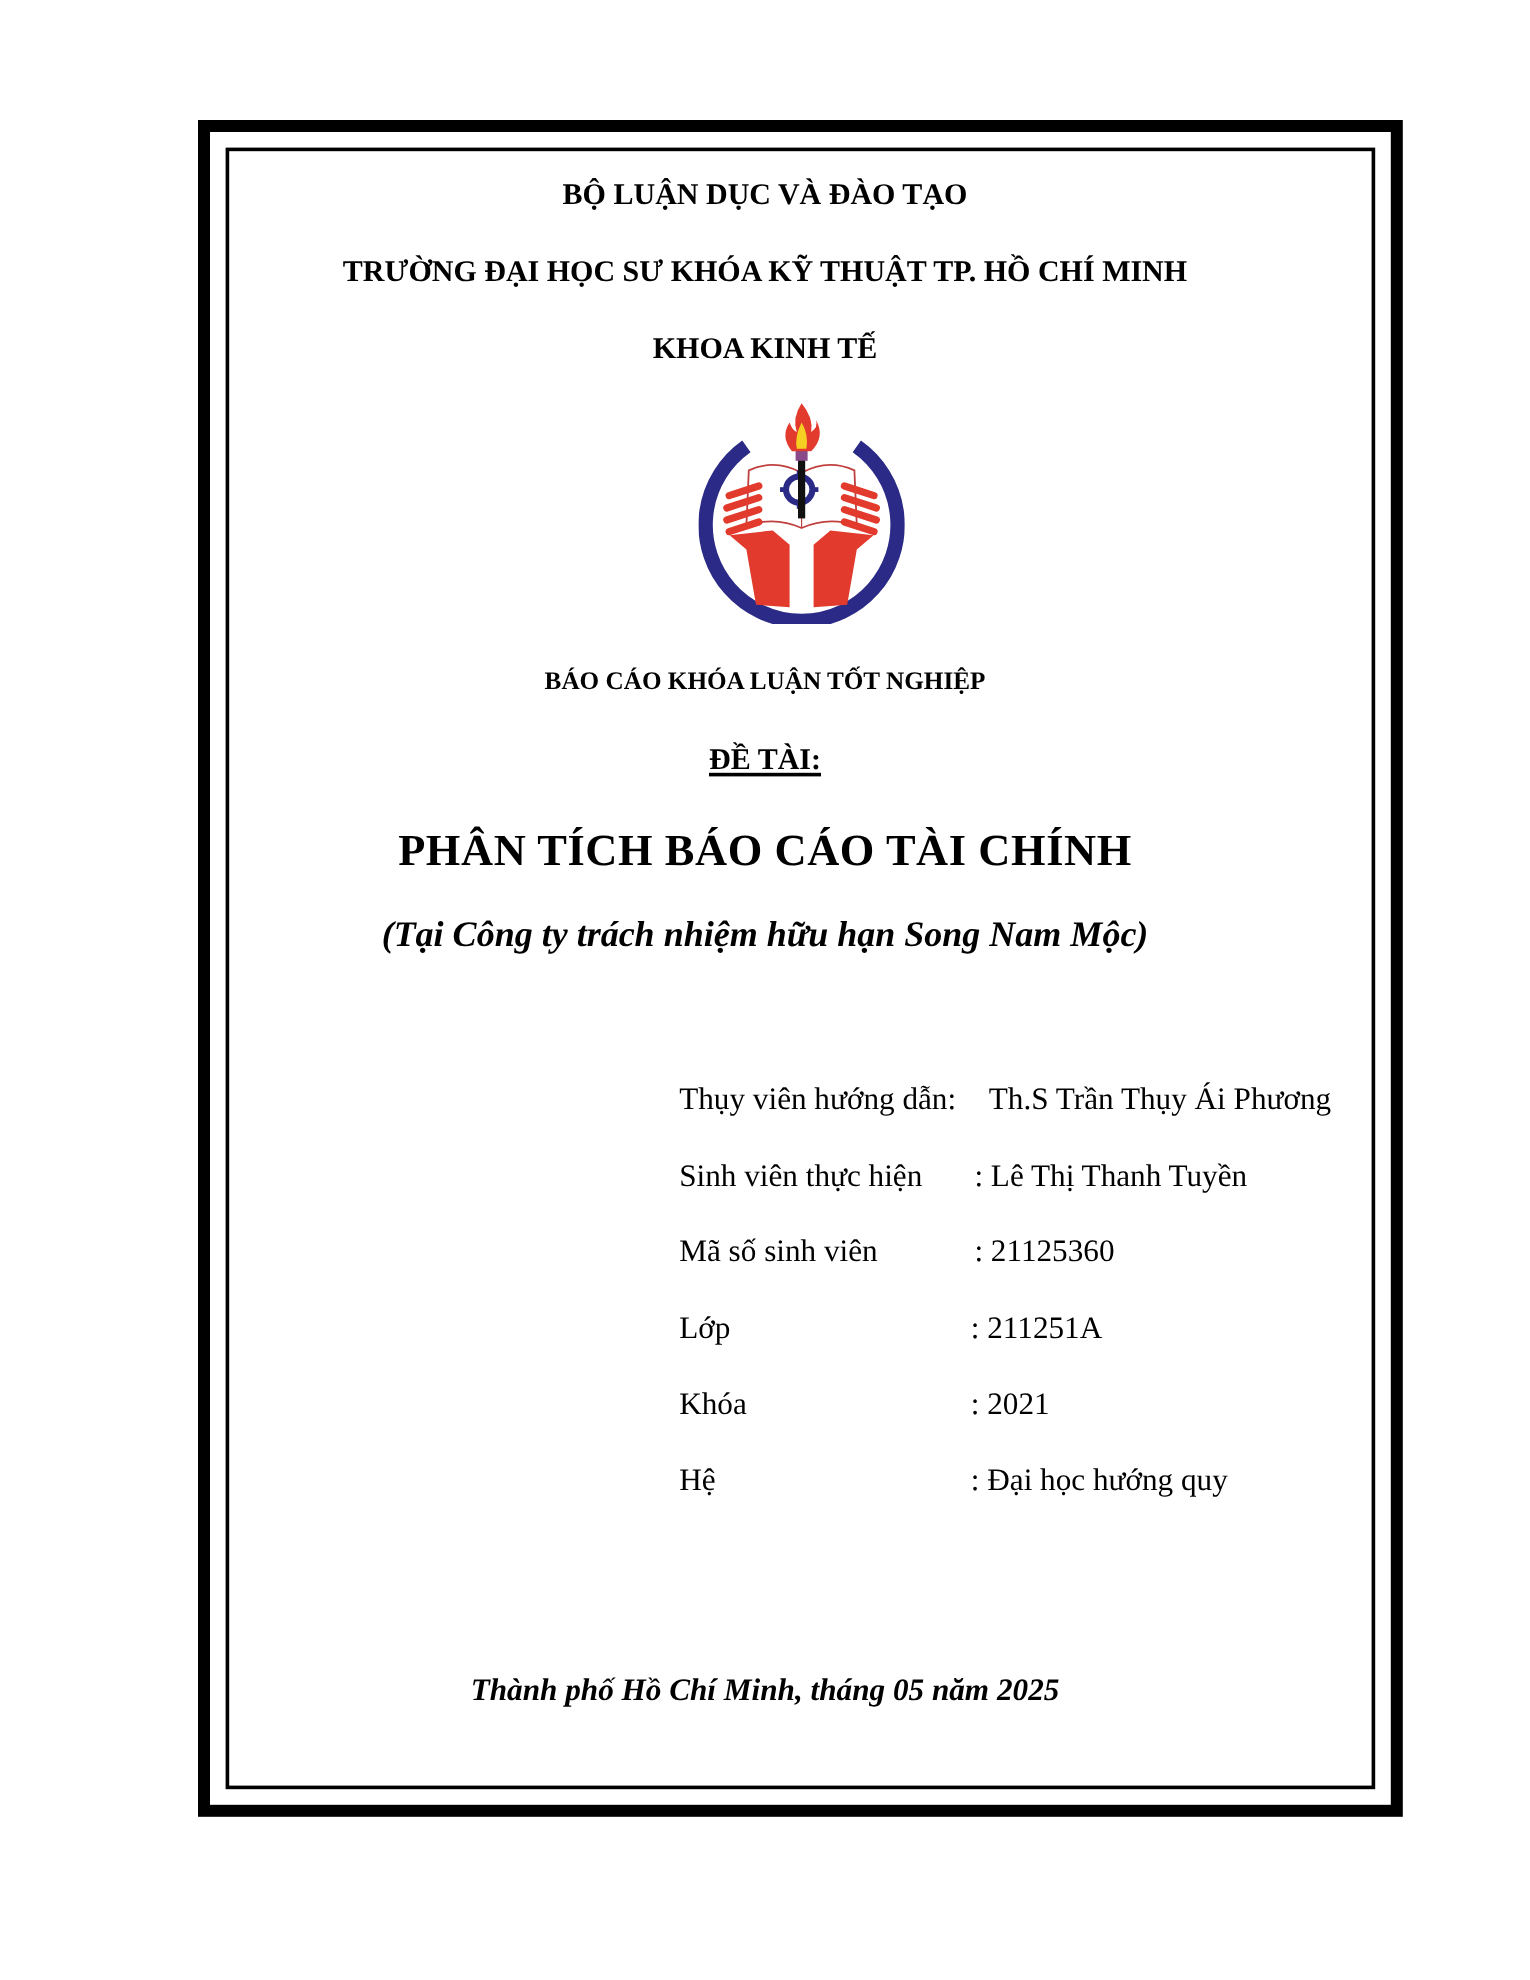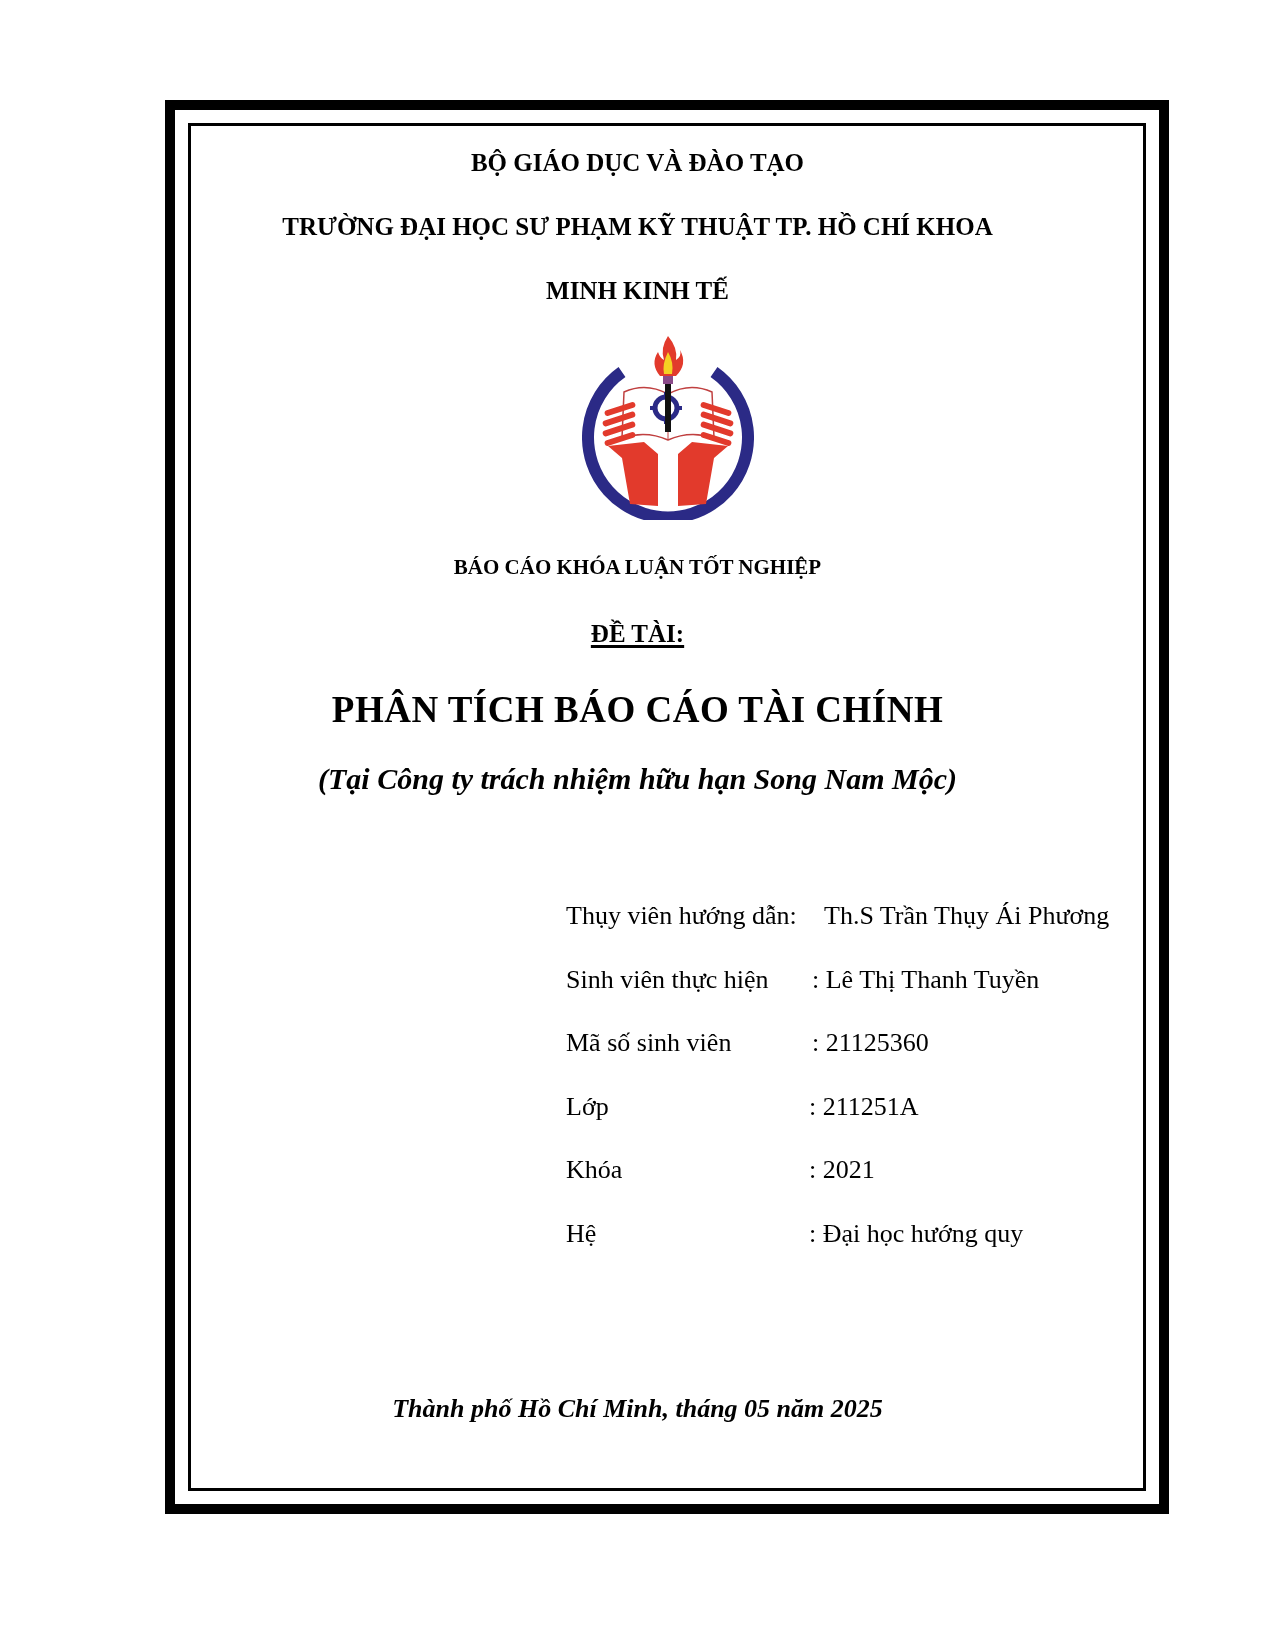--- a/index.html
+++ b/index.html
@@ -26,23 +26,23 @@
   .info-value { position: absolute; white-space: nowrap; }
   .date { top: 1394px; font-weight: bold; font-style: italic; font-size: 26px; }
 </style>
 </head>
 <body>
 
 <div class="frame-outer">
   <div class="frame-inner"></div>
 </div>
 
-<div class="line hdr l1">BỘ GIÁO DỤC VÀ ĐÀO TẠO</div>
-<div class="line hdr l2">TRƯỜNG ĐẠI HỌC SƯ PHẠM KỸ THUẬT TP. HỒ CHÍ KHOA</div>
-<div class="line hdr l3">MINH KINH TẾ</div>
+<div class="line hdr l1">BỘ LUẬN DỤC VÀ ĐÀO TẠO</div>
+<div class="line hdr l2">TRƯỜNG ĐẠI HỌC SƯ KHÓA KỸ THUẬT TP. HỒ CHÍ MINH</div>
+<div class="line hdr l3">KHOA KINH TẾ</div>
 
 <div class="logo">
   <svg width="172" height="186" viewBox="0 0 172 186" xmlns="http://www.w3.org/2000/svg">
 
     <path d="M 40 38 A 80 80 0 1 0 132 38" fill="none" stroke="#2b2a86" stroke-width="12"></path>
 
     <path d="M 42 58 Q 64 48 86 60 Q 108 48 130 58 L 132 104 Q 108 96 86 106 Q 64 96 40 104 Z" fill="#ffffff" stroke="#c04040" stroke-width="1.5"></path>
     <line x1="86" y1="60" x2="86" y2="106" stroke="#c04040" stroke-width="1"></line>
 
     <g fill="#e23a2c">

